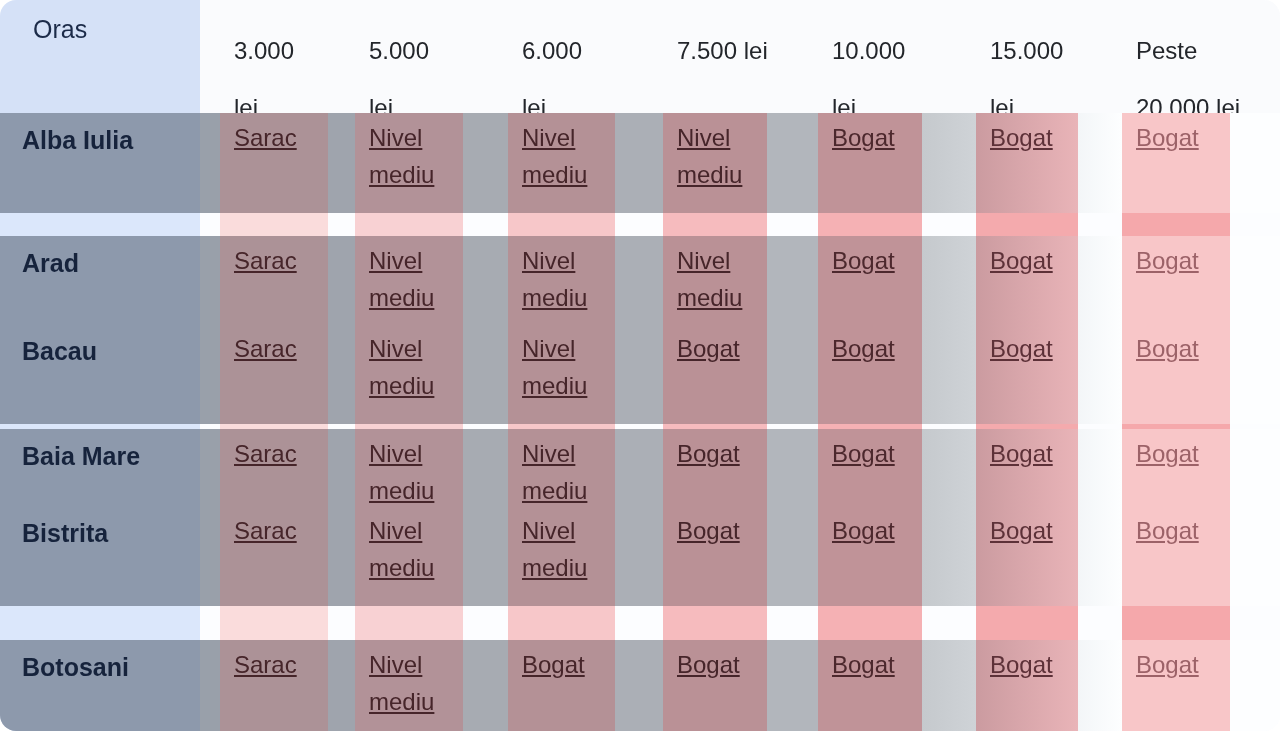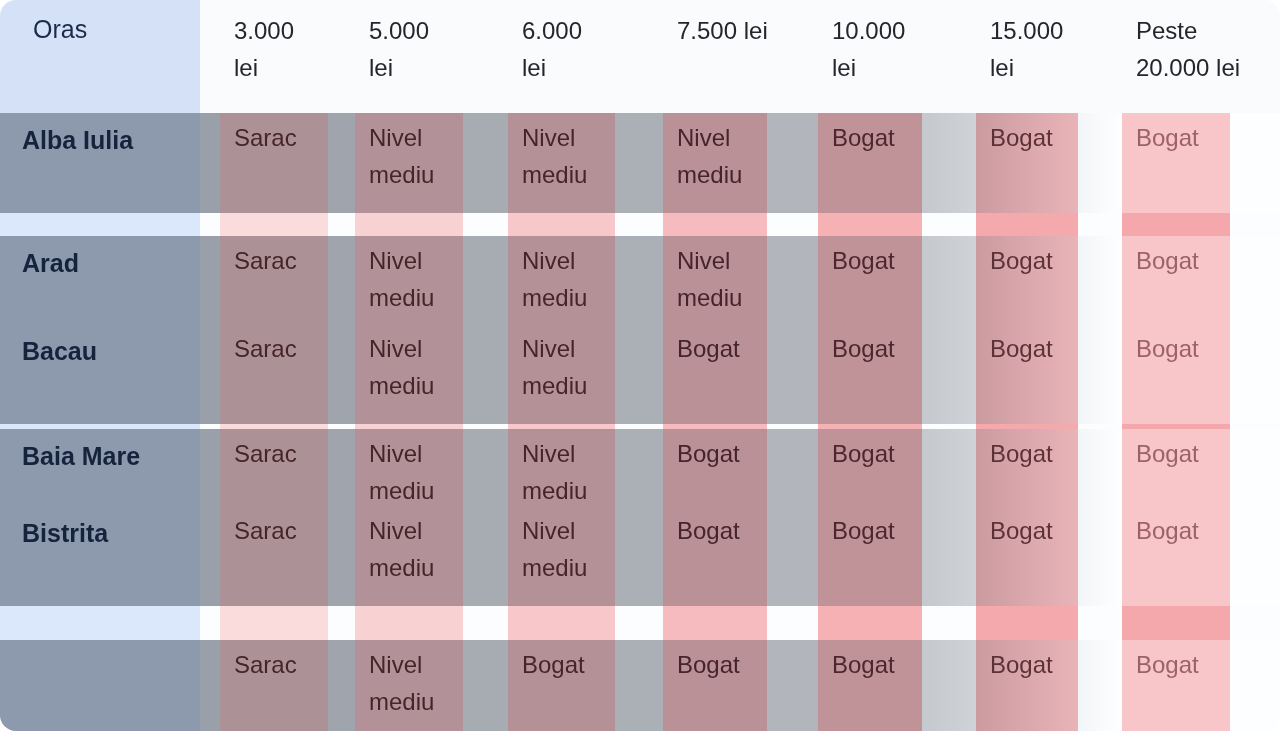--- a/index.html
+++ b/index.html
@@ -12,21 +12,21 @@
   
   .header {
     position:absolute; left:0; top:0; width:1280px; height:113px;
     background:linear-gradient(to right, #d5e1f7 0 200px, #fafbfd 200px);
   }
   .hcity {
     position:absolute; left:33px; top:11px;
     font-size:25px; line-height:37px; color:#1c2b49;
   }
   .hcell { position:absolute; top:12px; color:#23262b; }
-  .hline { font-size:24px; line-height:37px; white-space:nowrap; }
+  .hline { font-size:24px; line-height:37px; white-space:nowrap;margin-top:20px; }
 
   
   .stripes {
     position:absolute; left:0; top:113px; width:1280px; height:618px;
     background:linear-gradient(to right,
       #dbe7fb 0 200px,  #fcfdff 200px 220px,
       #fadcdc 220px 328px, #fcfdff 328px 355px,
       #f8d1d3 355px 463px, #fcfdff 463px 508px,
       #f7c7c9 508px 615px, #fcfdff 615px 663px,
       #f6bbbe 663px 767px, #fcfdff 767px 818px,
@@ -48,21 +48,21 @@
       #c5c9cd 922px, #cfd3d7 976px,
       #cb9ba0 976px, #e9b4b8 1078px,
       #f3f6f8 1078px, #fdfeff 1122px,
       #f8c6c8 1122px 1230px, #fdfeff 1230px);
   }
   .city {
     position:absolute; left:22px; top:9px;
     font-size:25px; line-height:37px; font-weight:bold; color:#16233c;
     white-space:nowrap;
   }
-  .cell { position:absolute; top:6px; font-size:24px; line-height:37px; }
+  .cell { position:absolute; top:6px; font-size:24px; line-height:37px;text-decoration:underline; }
   .x1 { left:234px;  width:94px; color:#46252a; }
   .x2 { left:369px;  width:94px; color:#46252a; }
   .x3 { left:522px;  width:93px; color:#46252a; }
   .x4 { left:677px;  width:92px; color:#46252a; }
   .x5 { left:832px;  width:90px; color:#4c282d; }
   .x6 { left:990px;  width:88px; color:#5d3138; }
   .x7 { left:1136px; width:94px; color:#9c6268; }
   .r0 { top:113px; } .r1 { top:212px;margin-top:24px; } .r2 { top:324px;padding-left:9px; }
   .r3 { top:429px; } .r4 { top:506px; } .r5 { top:640px; }
 </style>
@@ -154,20 +154,21 @@
     <div class="cell x1">Sarac</div>
     <div class="cell x2">Nivel mediu</div>
     <div class="cell x3">Nivel mediu</div>
     <div class="cell x4">Bogat</div>
     <div class="cell x5">Bogat</div>
     <div class="cell x6">Bogat</div>
     <div class="cell x7">Bogat</div>
   </div>
 
   <div class="row r5">
+    <div class="city">Botosani</div>
     <div class="cell x1">Sarac</div>
     <div class="cell x2">Nivel mediu</div>
     <div class="cell x3">Bogat</div>
     <div class="cell x4">Bogat</div>
     <div class="cell x5">Bogat</div>
     <div class="cell x6">Bogat</div>
     <div class="cell x7">Bogat</div>
   </div>
 
 </div>

